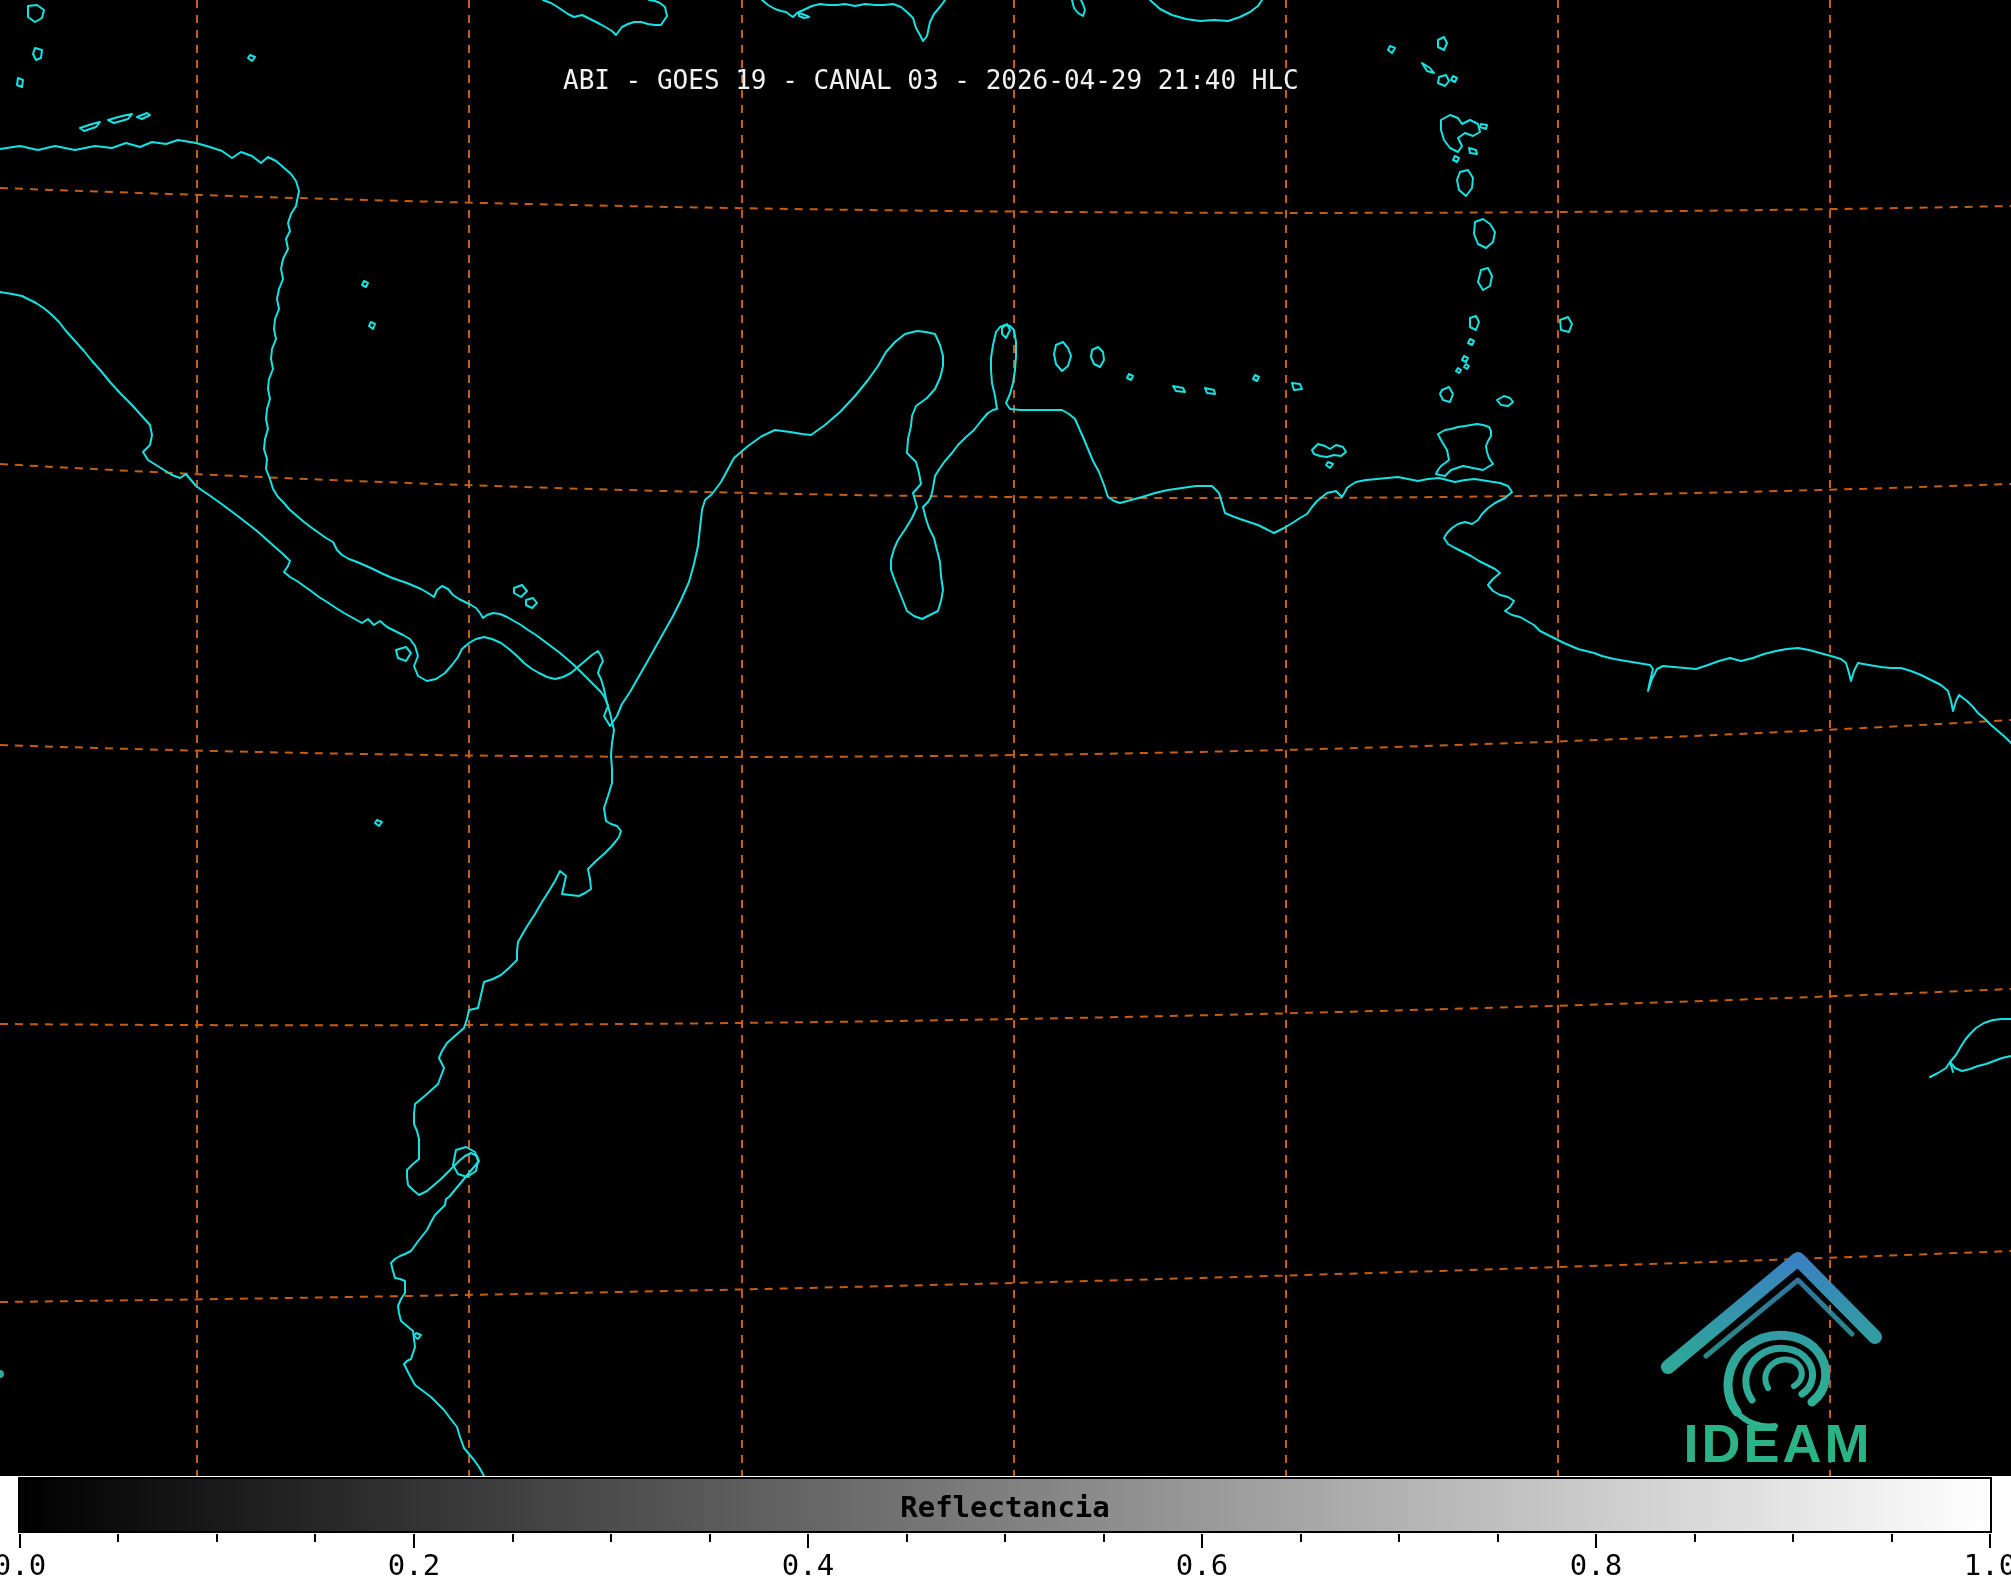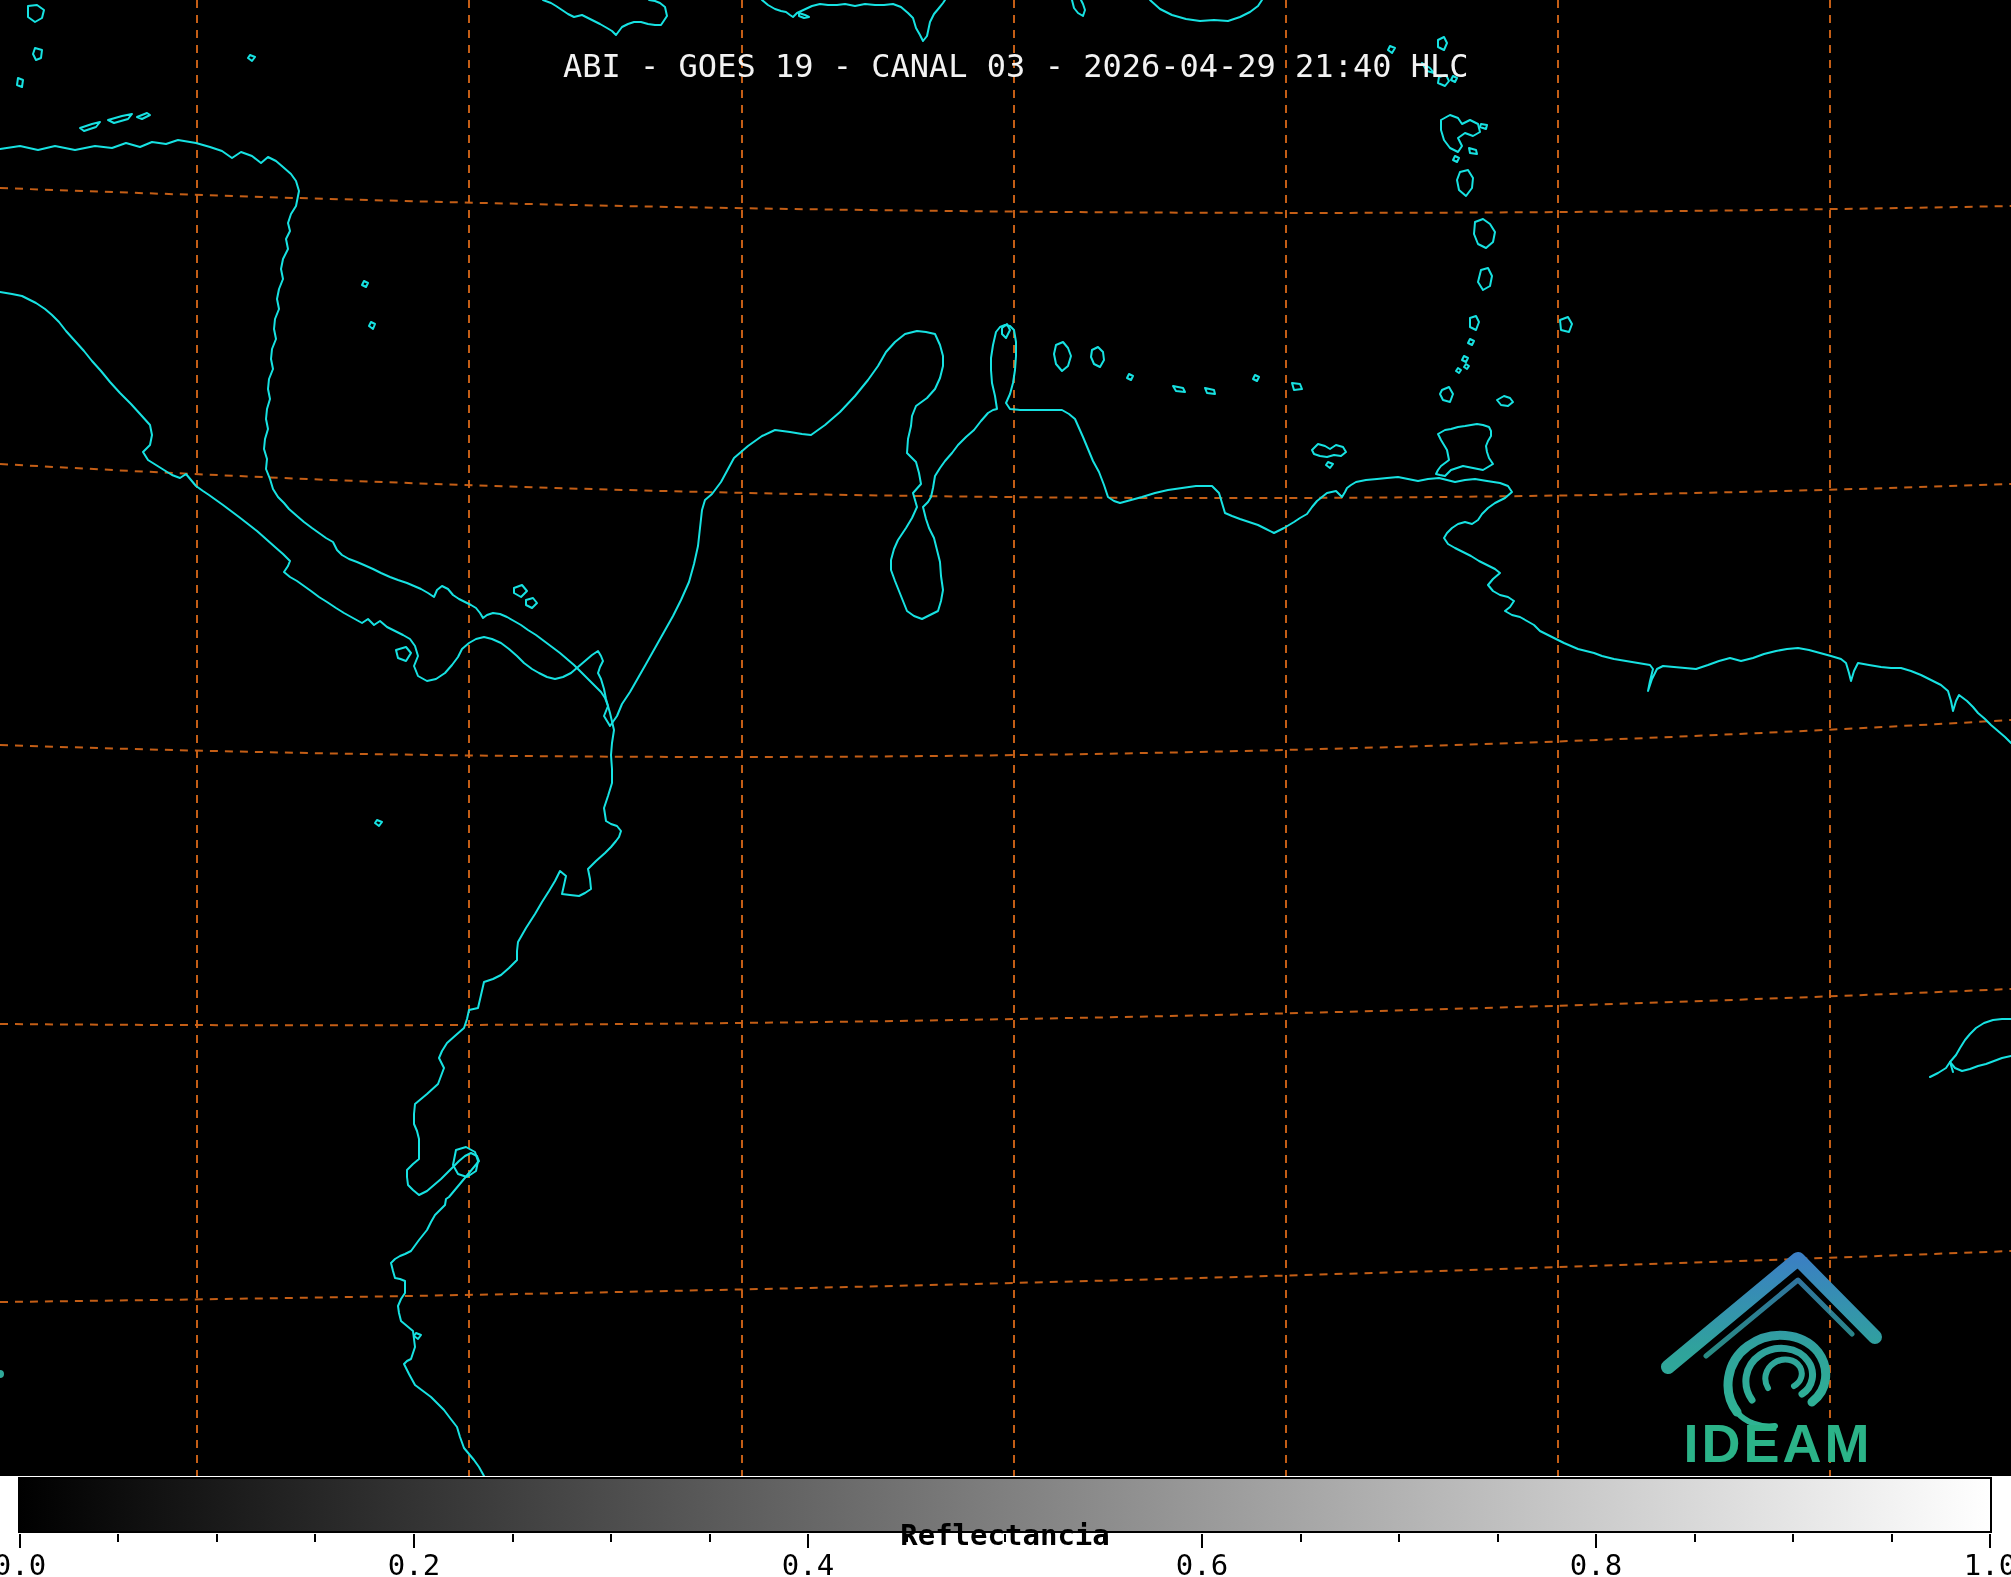--- a/index.html
+++ b/index.html
@@ -1,29 +1,29 @@
 <!DOCTYPE html>
 <html style="--page-bg: #ffffff; --map-bg: #000000; --coastline: #17e2e2; --graticule: #cf6317; --title-text: #f2f2f2; --tick-text: #000000; --cbar-left: #000000; --cbar-right: #ffffff; --logo-green: #2bb388; --logo-blue: #3b7fc4;"><head>
 <meta charset="utf-8">
 <style>
   html,body{margin:0;padding:0;background:#fff;}
   #stage{position:relative;width:2011px;height:1577px;overflow:hidden;
          background:var(--page-bg,#fff);font-family:"DejaVu Sans Mono","Liberation Mono",monospace;}
   #map-area{position:absolute;left:0;top:0;width:2011px;height:1476px;background:var(--map-bg,#000);}
   #overlay-svg{position:absolute;left:0;top:0;}
-  #main-title{position:absolute;left:563px;top:48px;font-size:32px;line-height:36px;
+  #main-title{position:absolute;left:563px;top:62px;font-size:26px;line-height:36px;
               color:var(--title-text,#f2f2f2);white-space:pre;letter-spacing:0px;}
   .grid{stroke:var(--graticule,#cf6317);stroke-width:2;fill:none;stroke-dasharray:8 7;opacity:.95;}
   .coast{stroke:var(--coastline,#17e2e2);stroke-width:2;fill:none;stroke-linejoin:round;stroke-linecap:round;}
   #colorbar-fill{position:absolute;left:19px;top:1478px;width:1972px;height:54px;
                  background:linear-gradient(to right,var(--cbar-left,#000),var(--cbar-right,#fff));}
   #colorbar-frame{position:absolute;left:18px;top:1477px;width:1974px;height:56px;
                   border:2px solid #000;box-sizing:border-box;}
   #colorbar-label{position:absolute;left:1005px;top:1490px;transform:translateX(-50%);
-                  font-weight:bold;font-size:29px;color:#000;margin-top:28px;}
+                  font-weight:bold;font-size:29px;color:#000;}
   .tick-label{position:absolute;top:1548px;transform:translateX(-50%);font-size:29px;color:var(--tick-text,#000);}
   .tl0{left:20px;} .tl1{left:414px;} .tl2{left:808px;} .tl3{left:1202px;} .tl4{left:1596px;} .tl5{left:1990px;}
 </style>
 </head>
 <body>
 
 <div id="stage">
 
   <div id="map-area"></div>
 

